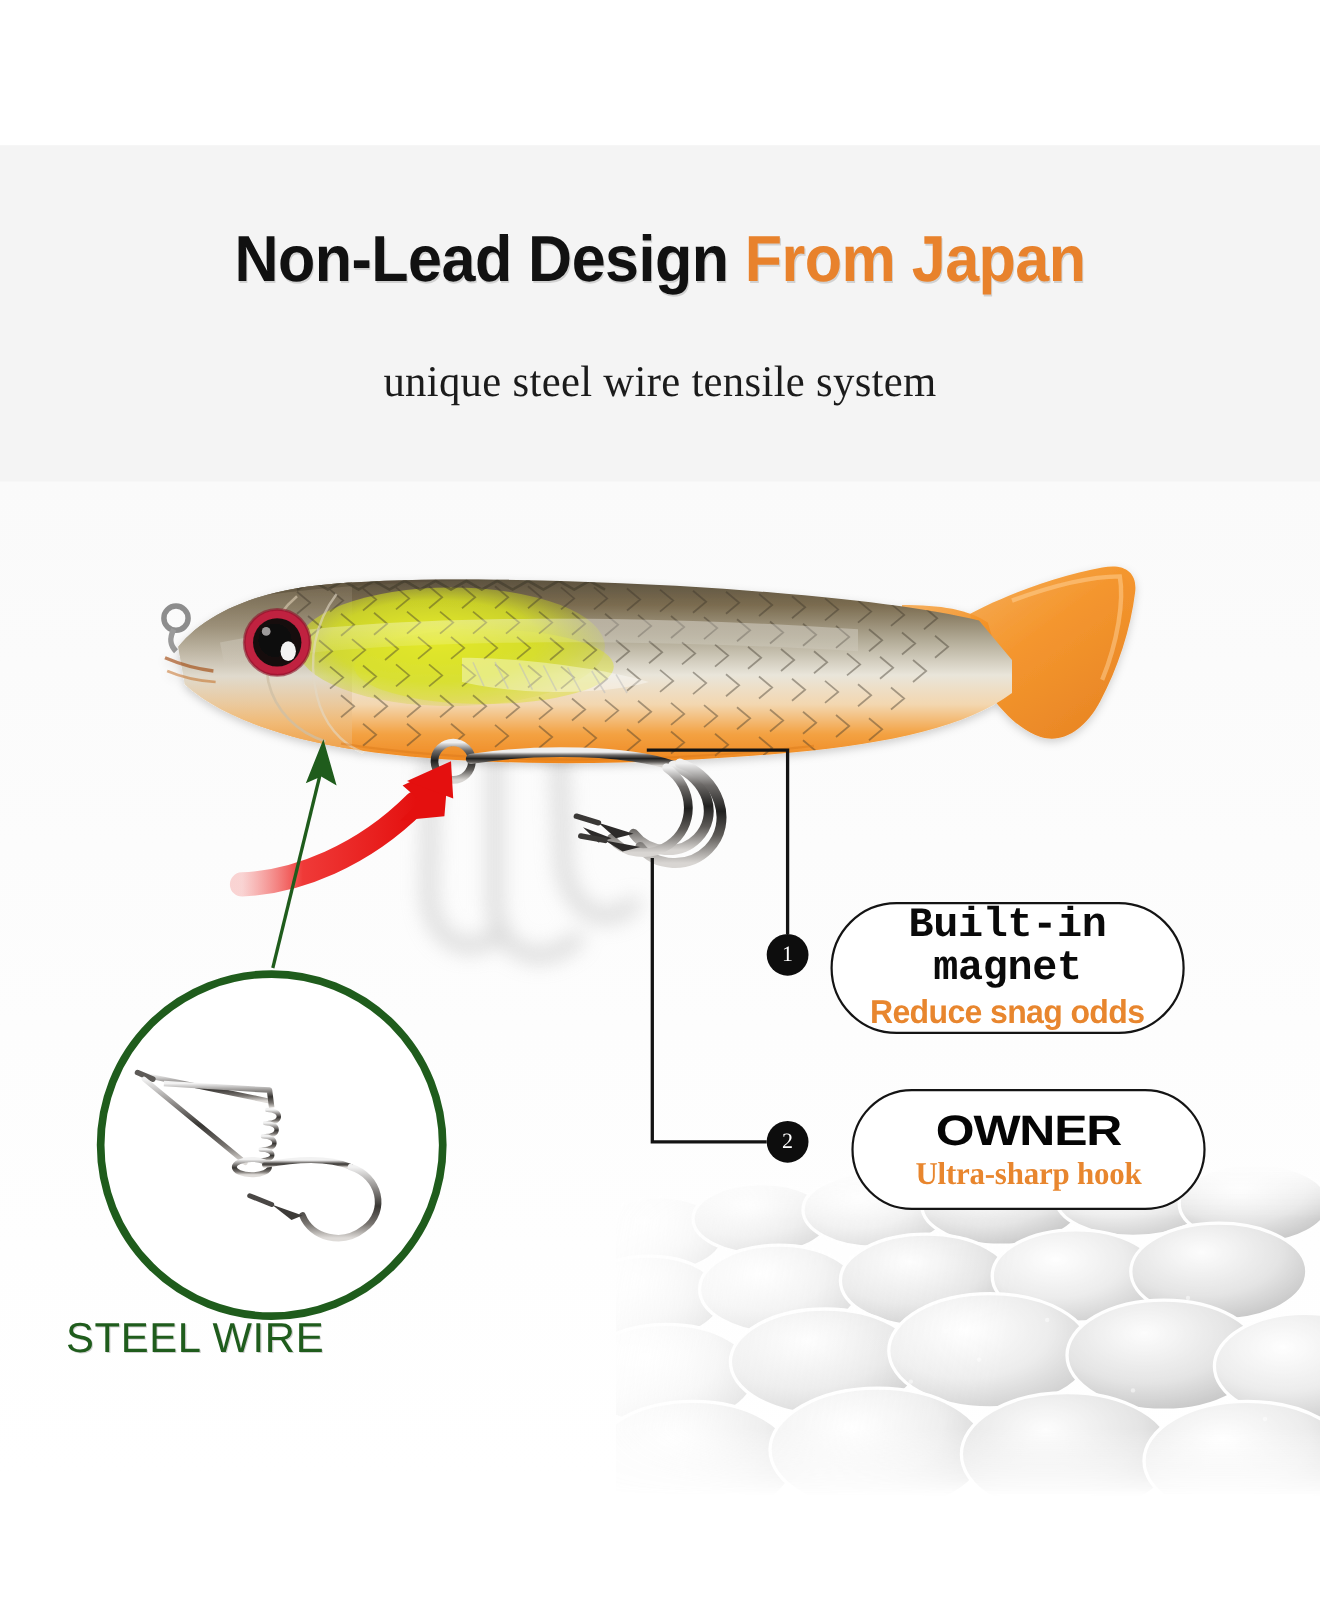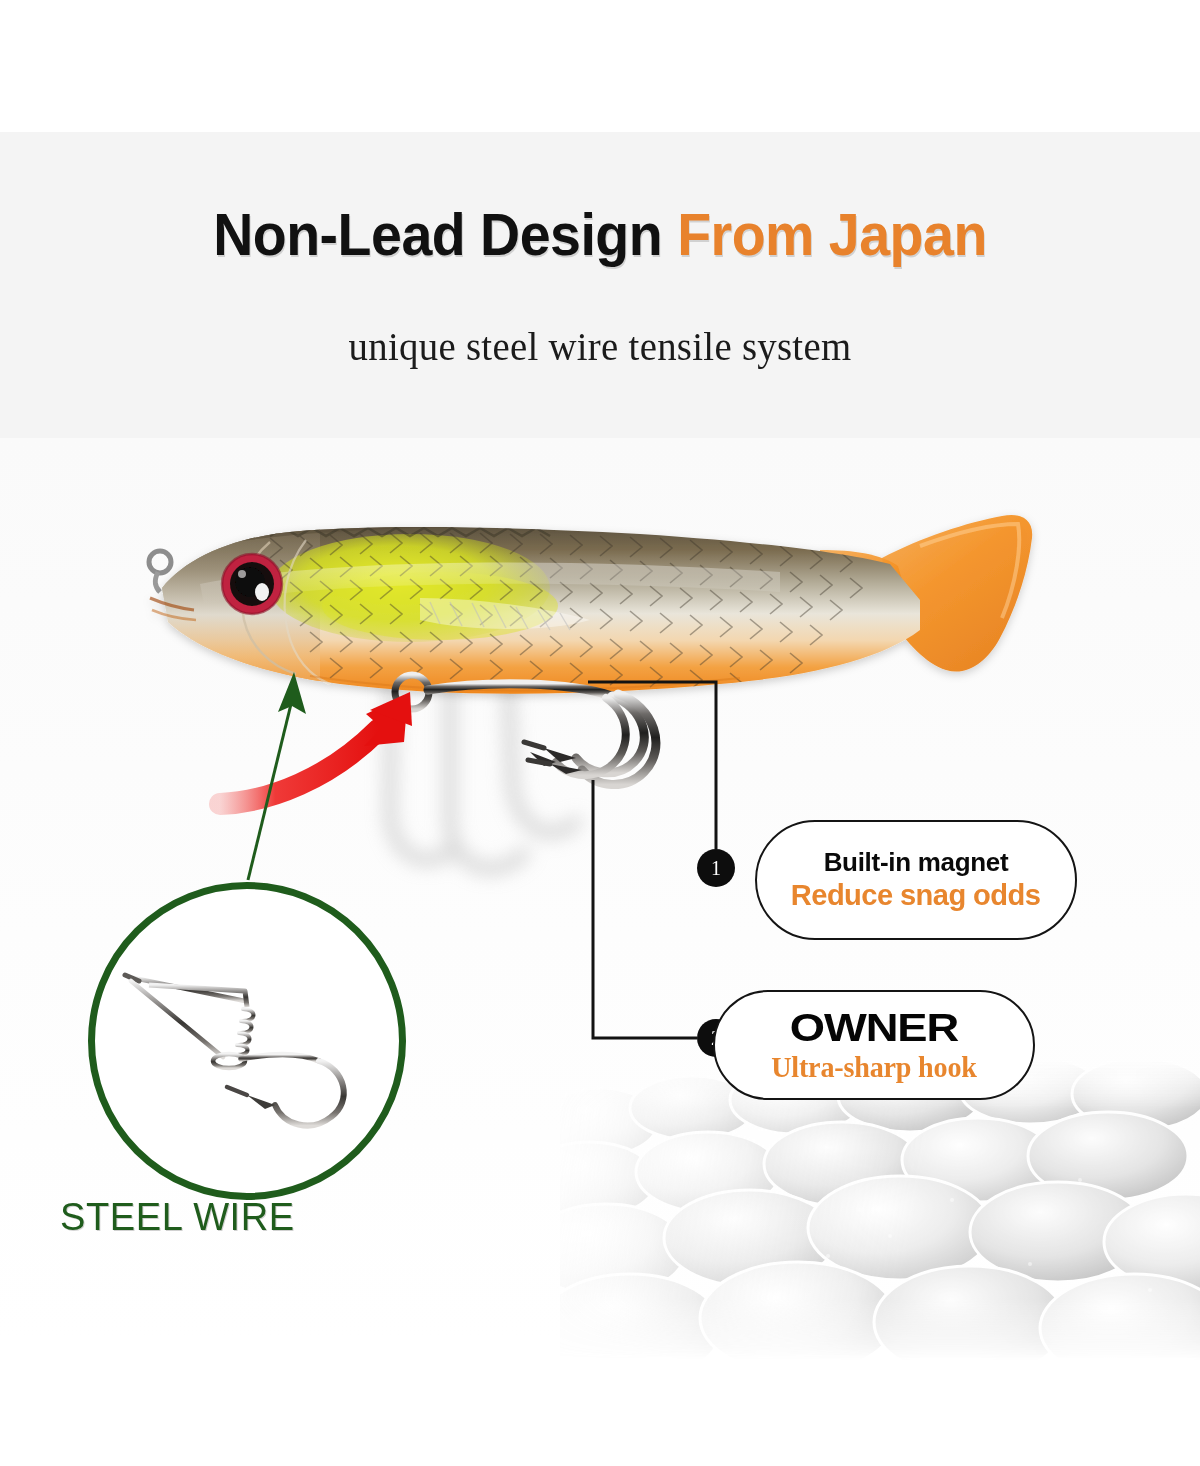--- a/index.html
+++ b/index.html
@@ -87,25 +87,25 @@
   .pill {
     position:absolute;
     border:2px solid #141414;
     border-radius:62px;
     background:#ffffff;
     display:flex; flex-direction:column;
     align-items:center; justify-content:center;
     text-align:center;
   }
   .pill-1 { left:755px; top:820px; width:322px; height:120px; }
-  .pill-2 { left:713px; top:990px; width:322px; height:110px; }
+  .pill-2 { left:774px; top:990px; width:322px; height:110px; }
 
   .pill-title {
-    font-family:Liberation Sans, sans-serif;
-    font-weight:bold; font-size:26px; color:#0a0a0a;
+    font-family:Liberation Mono, monospace;
+    font-weight:bold; font-size:38px; color:#0a0a0a;
     letter-spacing:-.3px; line-height:1.02;
   }
   .pill-sub {
     font-family:"Liberation Sans", sans-serif;
     font-weight:bold; font-size:30px; color:#e8862e;
     letter-spacing:-.6px; line-height:1.02; margin-top:5px;
     transform:scaleX(.97);
   }
   .pill-sub.serif {
     font-family:"Liberation Serif","DejaVu Serif", serif;

